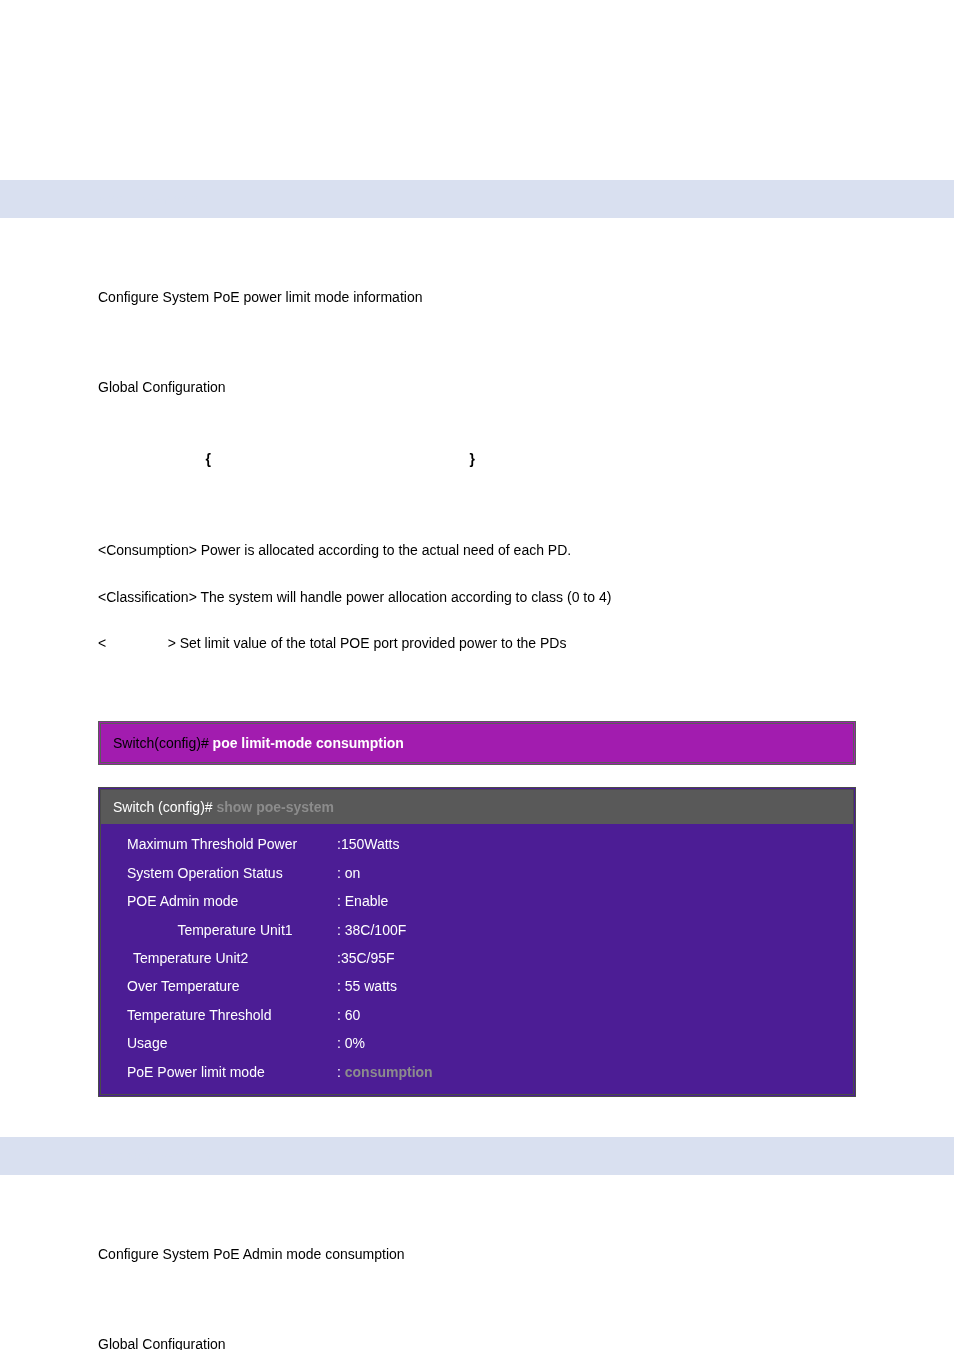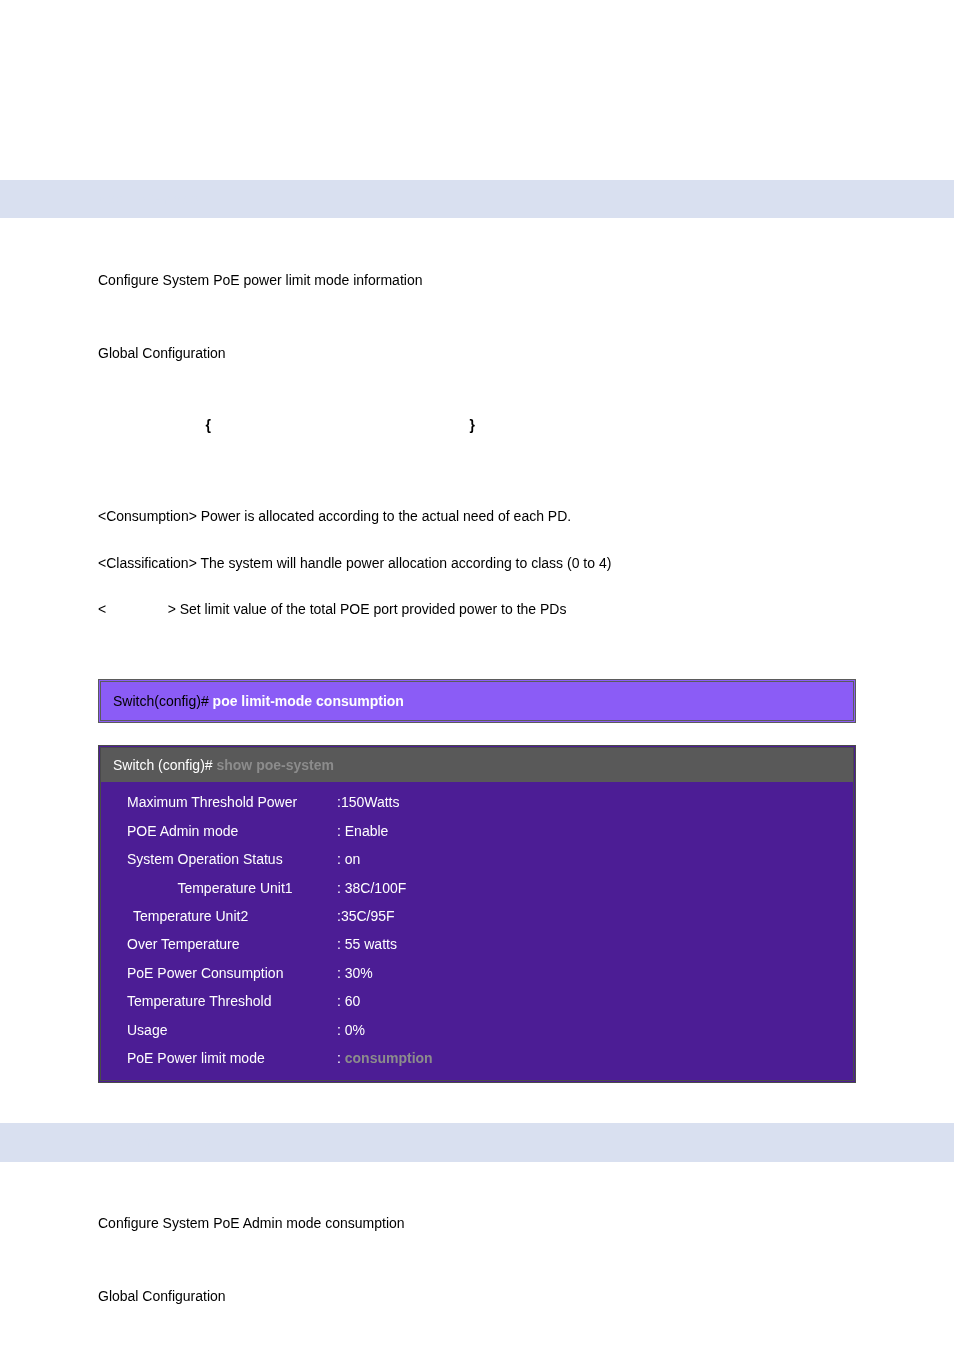--- a/index.html
+++ b/index.html
@@ -23,38 +23,38 @@
     }
     .section-bar .cmd {
       color: #d9e0f0;
       font-weight: bold;
     }
     .label {
       color: #fff;
       font-weight: bold;
       margin-top: 22px;
     }
-    .desc { margin-top: 6px; }
+    .desc { margin-top: 23px; }
     .syntax-line {
       margin-top: 6px;
       display: flex;
       align-items: baseline;
     }
     .syntax-line .sy-cmd { color: #fff; font-weight: bold; }
     .syntax-line .brace { color: #000; font-weight: bold; margin: 0 4px; }
     .syntax-line .sy-opt { color: #fff; font-weight: bold; }
     .params { margin-top: 18px; }
     .params .pline { margin-top: 24px; }
     .cons { color: #000; }
     .white { color: #fff; font-weight: bold; }
     .ex-label { margin-top: 24px; color: #fff; font-weight: bold; }
     .codebox {
-      margin-top: 12px;
+      margin-top: 20px;
       border: 3px double #5b5b5b;
-      background: #8b5cf6;
+      background: #a21caf;
       padding: 8px 12px;
       font-size: 14px;
     }
     .codebox .cmdtxt { color: #fff; font-weight: bold; }
     .codebox.dark {
       background: #4c1d95;
       color: #fff;
       border: 3px double #4a4a4a;
     }
     .codebox.dark .hdr {
@@ -124,42 +124,38 @@
     <div class="hdr">
       <span>Switch (config)#</span>
       <span class="hcmd">show poe-system</span>
     </div>
     <div class="tbl" id="outtbl">
         <div class="row">
           <div class="c1">Maximum Threshold Power</div>
           <div class="c2">:150Watts</div>
         </div>
         <div class="row">
+          <div class="c1">System Operation Status</div>
+          <div class="c2">: on</div>
+        </div>
+        <div class="row">
           <div class="c1">POE Admin mode</div>
           <div class="c2">: Enable</div>
-        </div>
-        <div class="row">
-          <div class="c1">System Operation Status</div>
-          <div class="c2">: on</div>
         </div>
         <div class="row">
           <div class="c1" style="padding-left: 6px; text-align: center;">Temperature Unit1</div>
           <div class="c2">: 38C/100F</div>
         </div>
         <div class="row">
           <div class="c1" style="padding-left: 6px;">Temperature Unit2</div>
           <div class="c2">:35C/95F</div>
         </div>
         <div class="row">
           <div class="c1">Over Temperature</div>
           <div class="c2">: 55 watts</div>
-        </div>
-        <div class="row">
-          <div class="c1">PoE Power Consumption</div>
-          <div class="c2">: 30%</div>
         </div>
         <div class="row">
           <div class="c1">Temperature Threshold</div>
           <div class="c2">: 60</div>
         </div>
         <div class="row">
           <div class="c1">Usage</div>
           <div class="c2">: 0%</div>
         </div>
         <div class="row">

